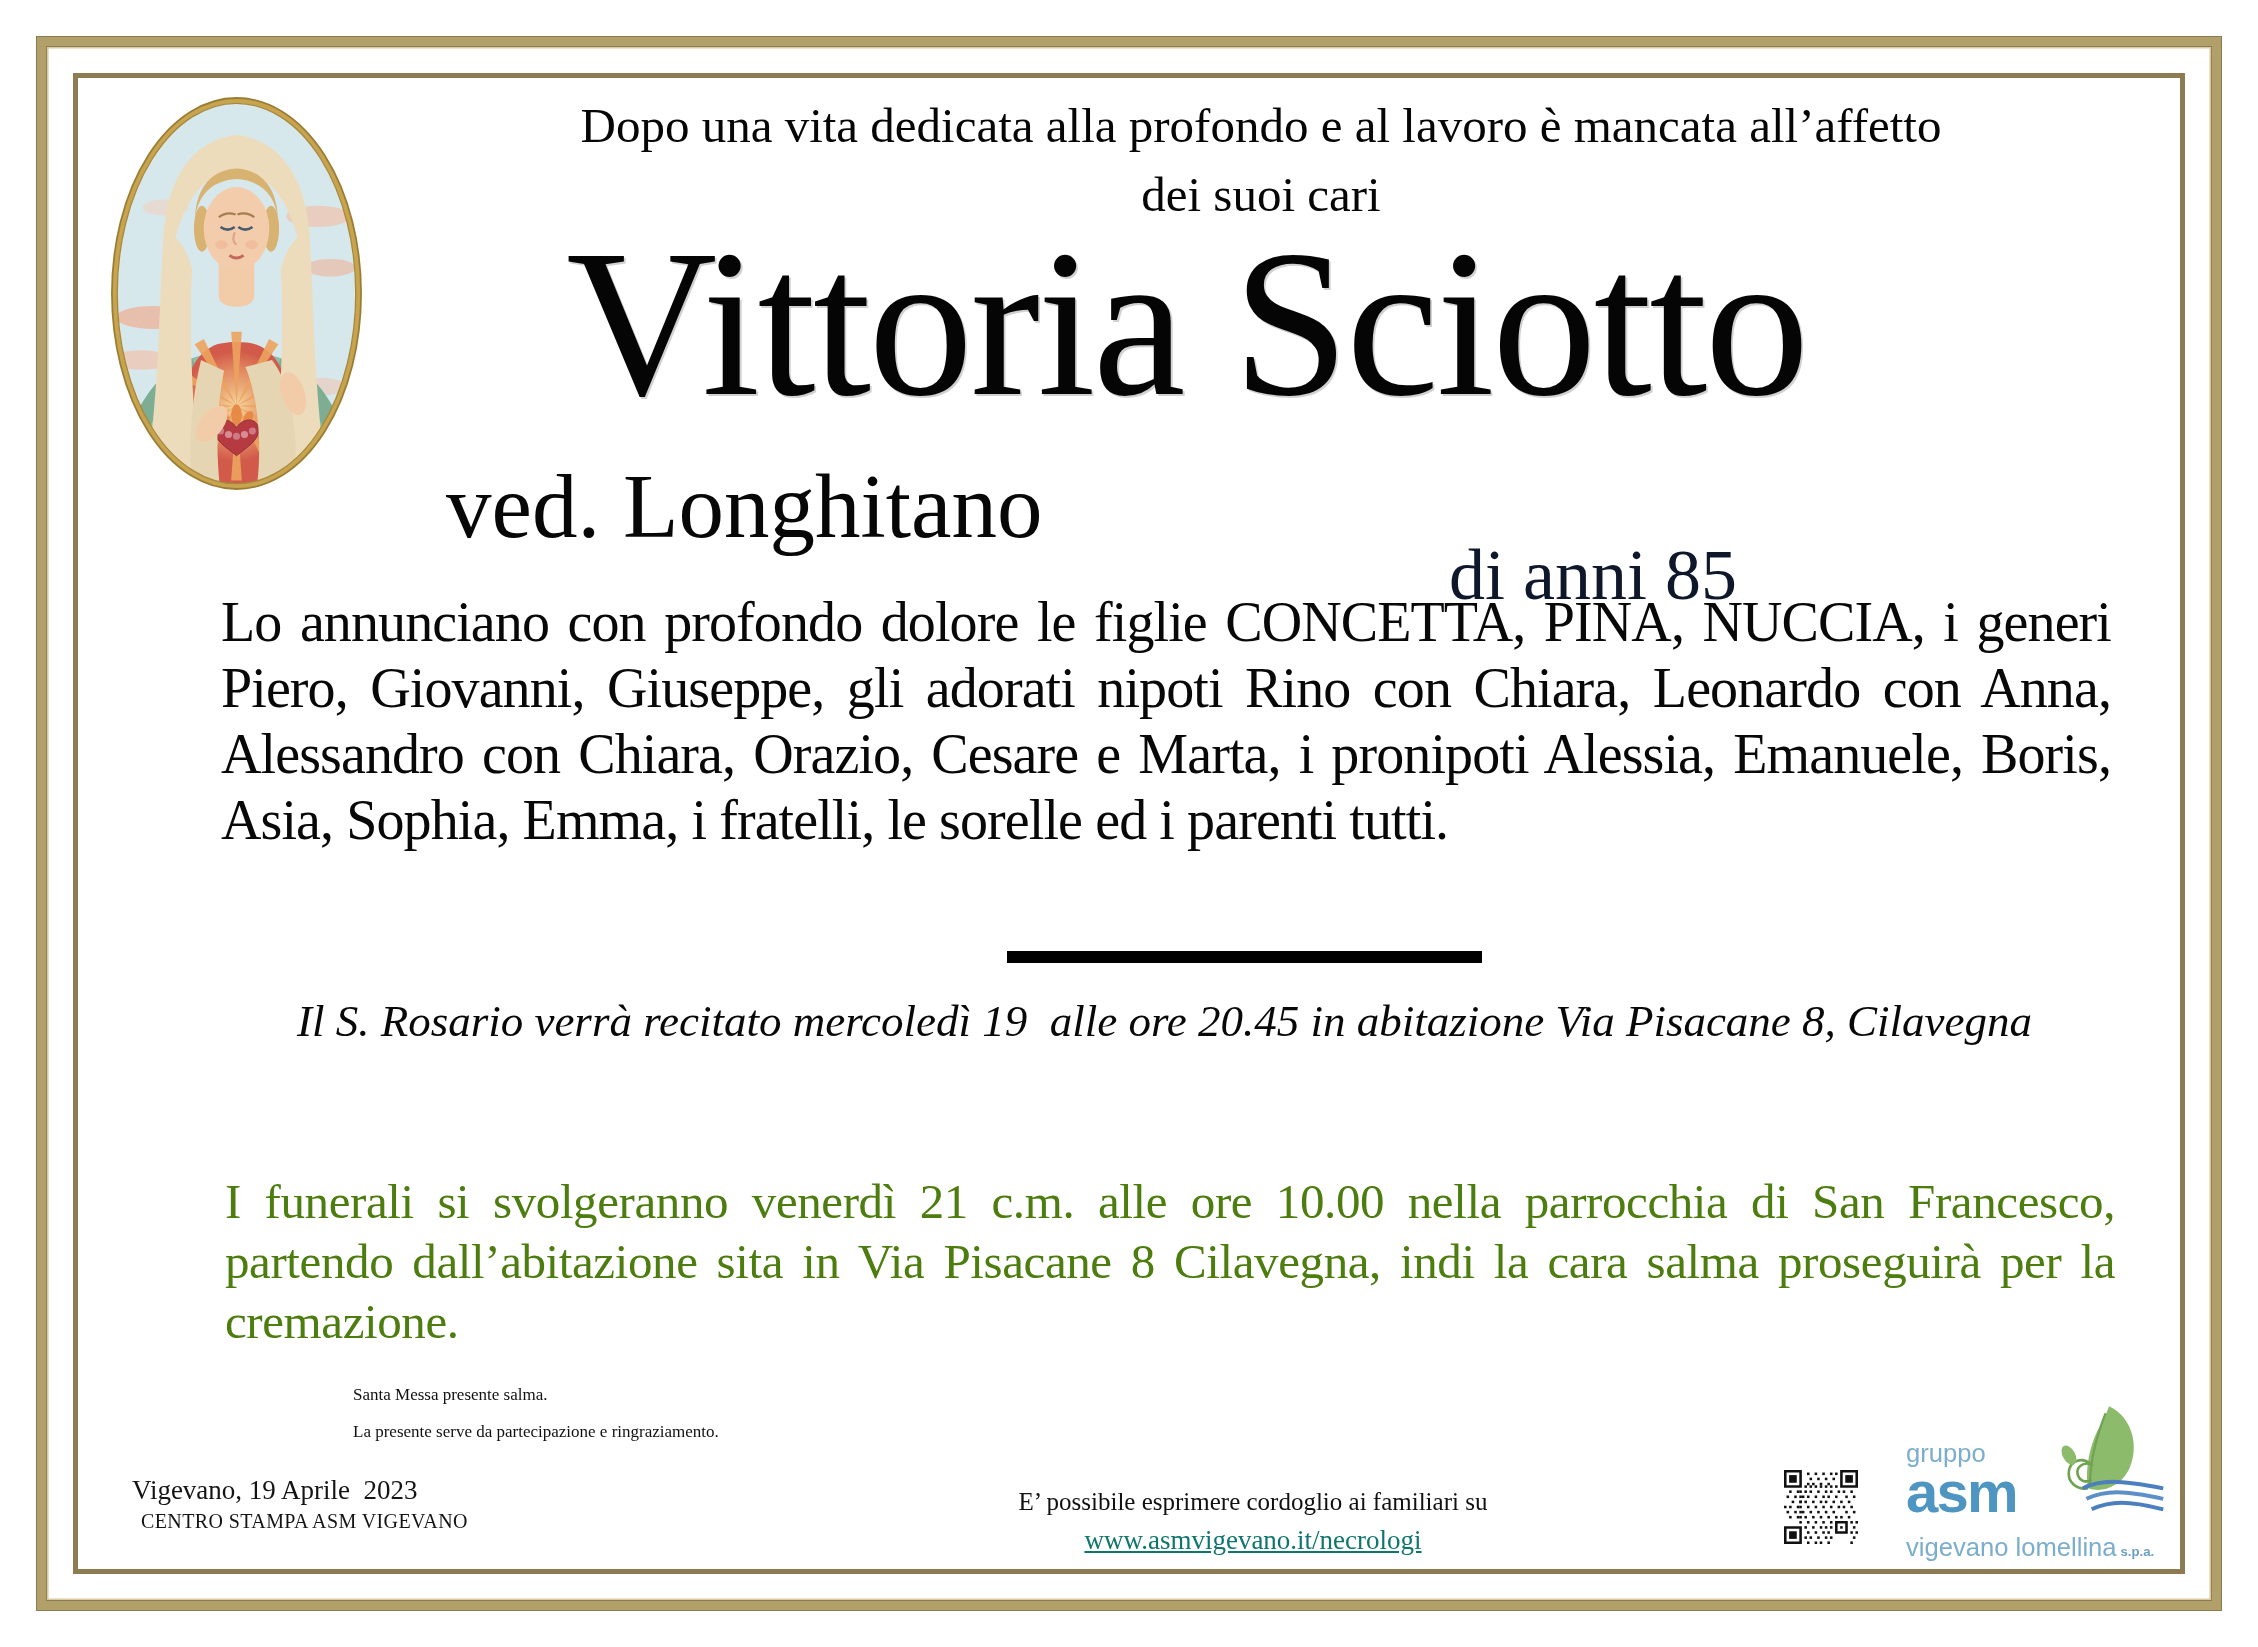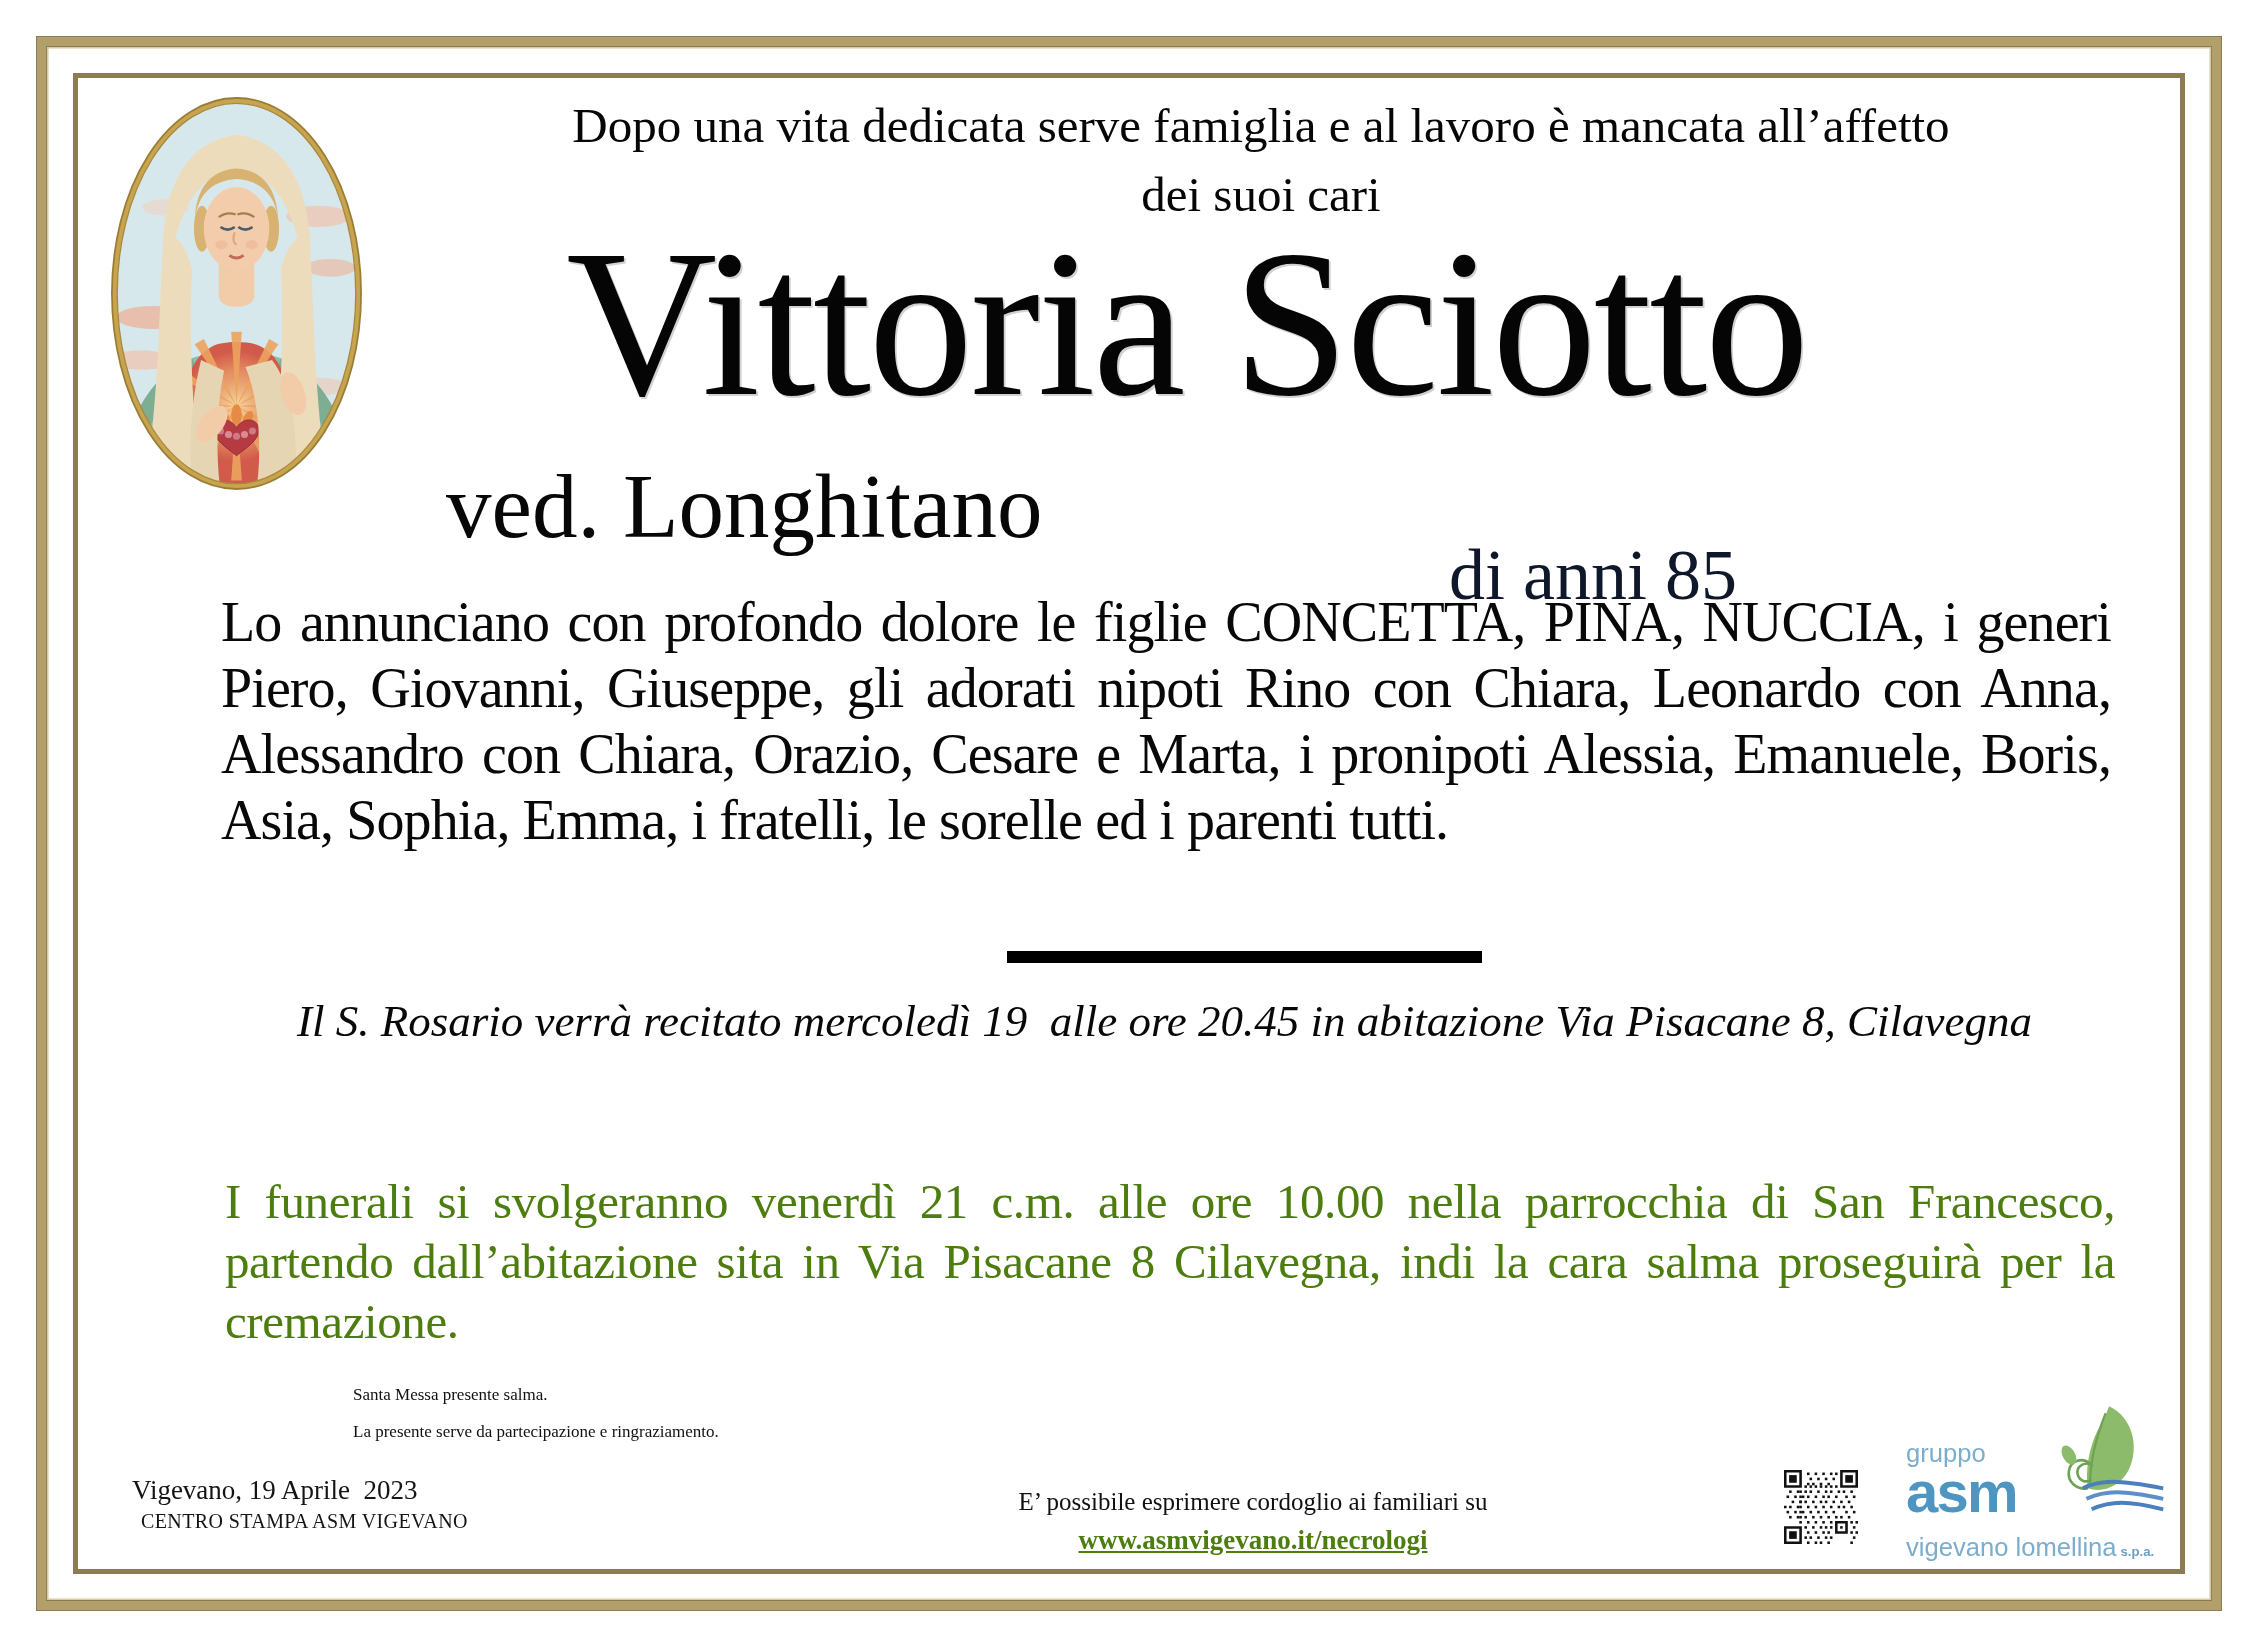--- a/index.html
+++ b/index.html
@@ -65,21 +65,21 @@
   }
   .notes{
     position:absolute;left:353px;top:1376px;width:1800px;
     text-align:left;font-size:17px;line-height:37px;color:#111;
   }
   .condolence{
     position:absolute;left:353px;top:1482px;width:1800px;
     text-align:center;font-size:25px;line-height:39px;color:#111;
   }
   .condolence a{
-    font-size:27px;font-weight:bold;color:#4d7c0f;
+    font-size:27px;font-weight:normal;color:#0f766e;
     text-decoration:underline;cursor:pointer;
   }
   .footer-left{
     position:absolute;left:132px;top:1473px;color:#141414;
   }
   .footer-left .date{font-size:27px;line-height:35px;white-space:pre-wrap;}
   .footer-left .printer{font-size:20px;line-height:26.5px;letter-spacing:0.4px;margin-left:9px;}
   
   .qr{position:absolute;left:1784px;top:1470px;width:74px;height:74px;}
   .qr svg{width:100%;height:100%;display:block;}
@@ -171,21 +171,21 @@
       <ellipse cx="118" cy="372" rx="13" ry="24" fill="#f2cba9" transform="rotate(38 118 372)"></ellipse>
       <ellipse cx="210" cy="338" rx="13" ry="25" fill="#f2cba9" transform="rotate(-18 210 338)"></ellipse>
     </g>
     <ellipse cx="146" cy="225" rx="137.5" ry="217.5" fill="none" stroke="#c8a44e" stroke-width="5"></ellipse>
     <ellipse cx="146" cy="225" rx="140.5" ry="220.5" fill="none" stroke="#9a7d35" stroke-width="2"></ellipse>
     <ellipse cx="146" cy="225" rx="134.5" ry="214.5" fill="none" stroke="#a8893c" stroke-width="1.5"></ellipse>
   </svg>
 </div>
 
 <div class="intro">
-  <div>Dopo una vita dedicata serve famiglia e al lavoro è mancata all’affetto</div>
+  <div>Dopo una vita dedicata alla profondo e al lavoro è mancata all’affetto</div>
   <div>dei suoi cari</div>
 </div>
 
 <div class="deceased-name">Vittoria Sciotto</div>
 <div class="widow">ved. Longhitano</div>
 <div class="age">di anni 85</div>
 
 <div class="announcement">Lo annunciano con profondo dolore le figlie CONCETTA, PINA, NUCCIA, i generi Piero, Giovanni, Giuseppe, gli adorati nipoti Rino con Chiara, Leonardo con Anna, Alessandro con Chiara, Orazio, Cesare e Marta, i pronipoti Alessia, Emanuele, Boris, Asia, Sophia, Emma, i fratelli, le sorelle ed i parenti tutti.</div>
 
 <div class="divider"></div>

